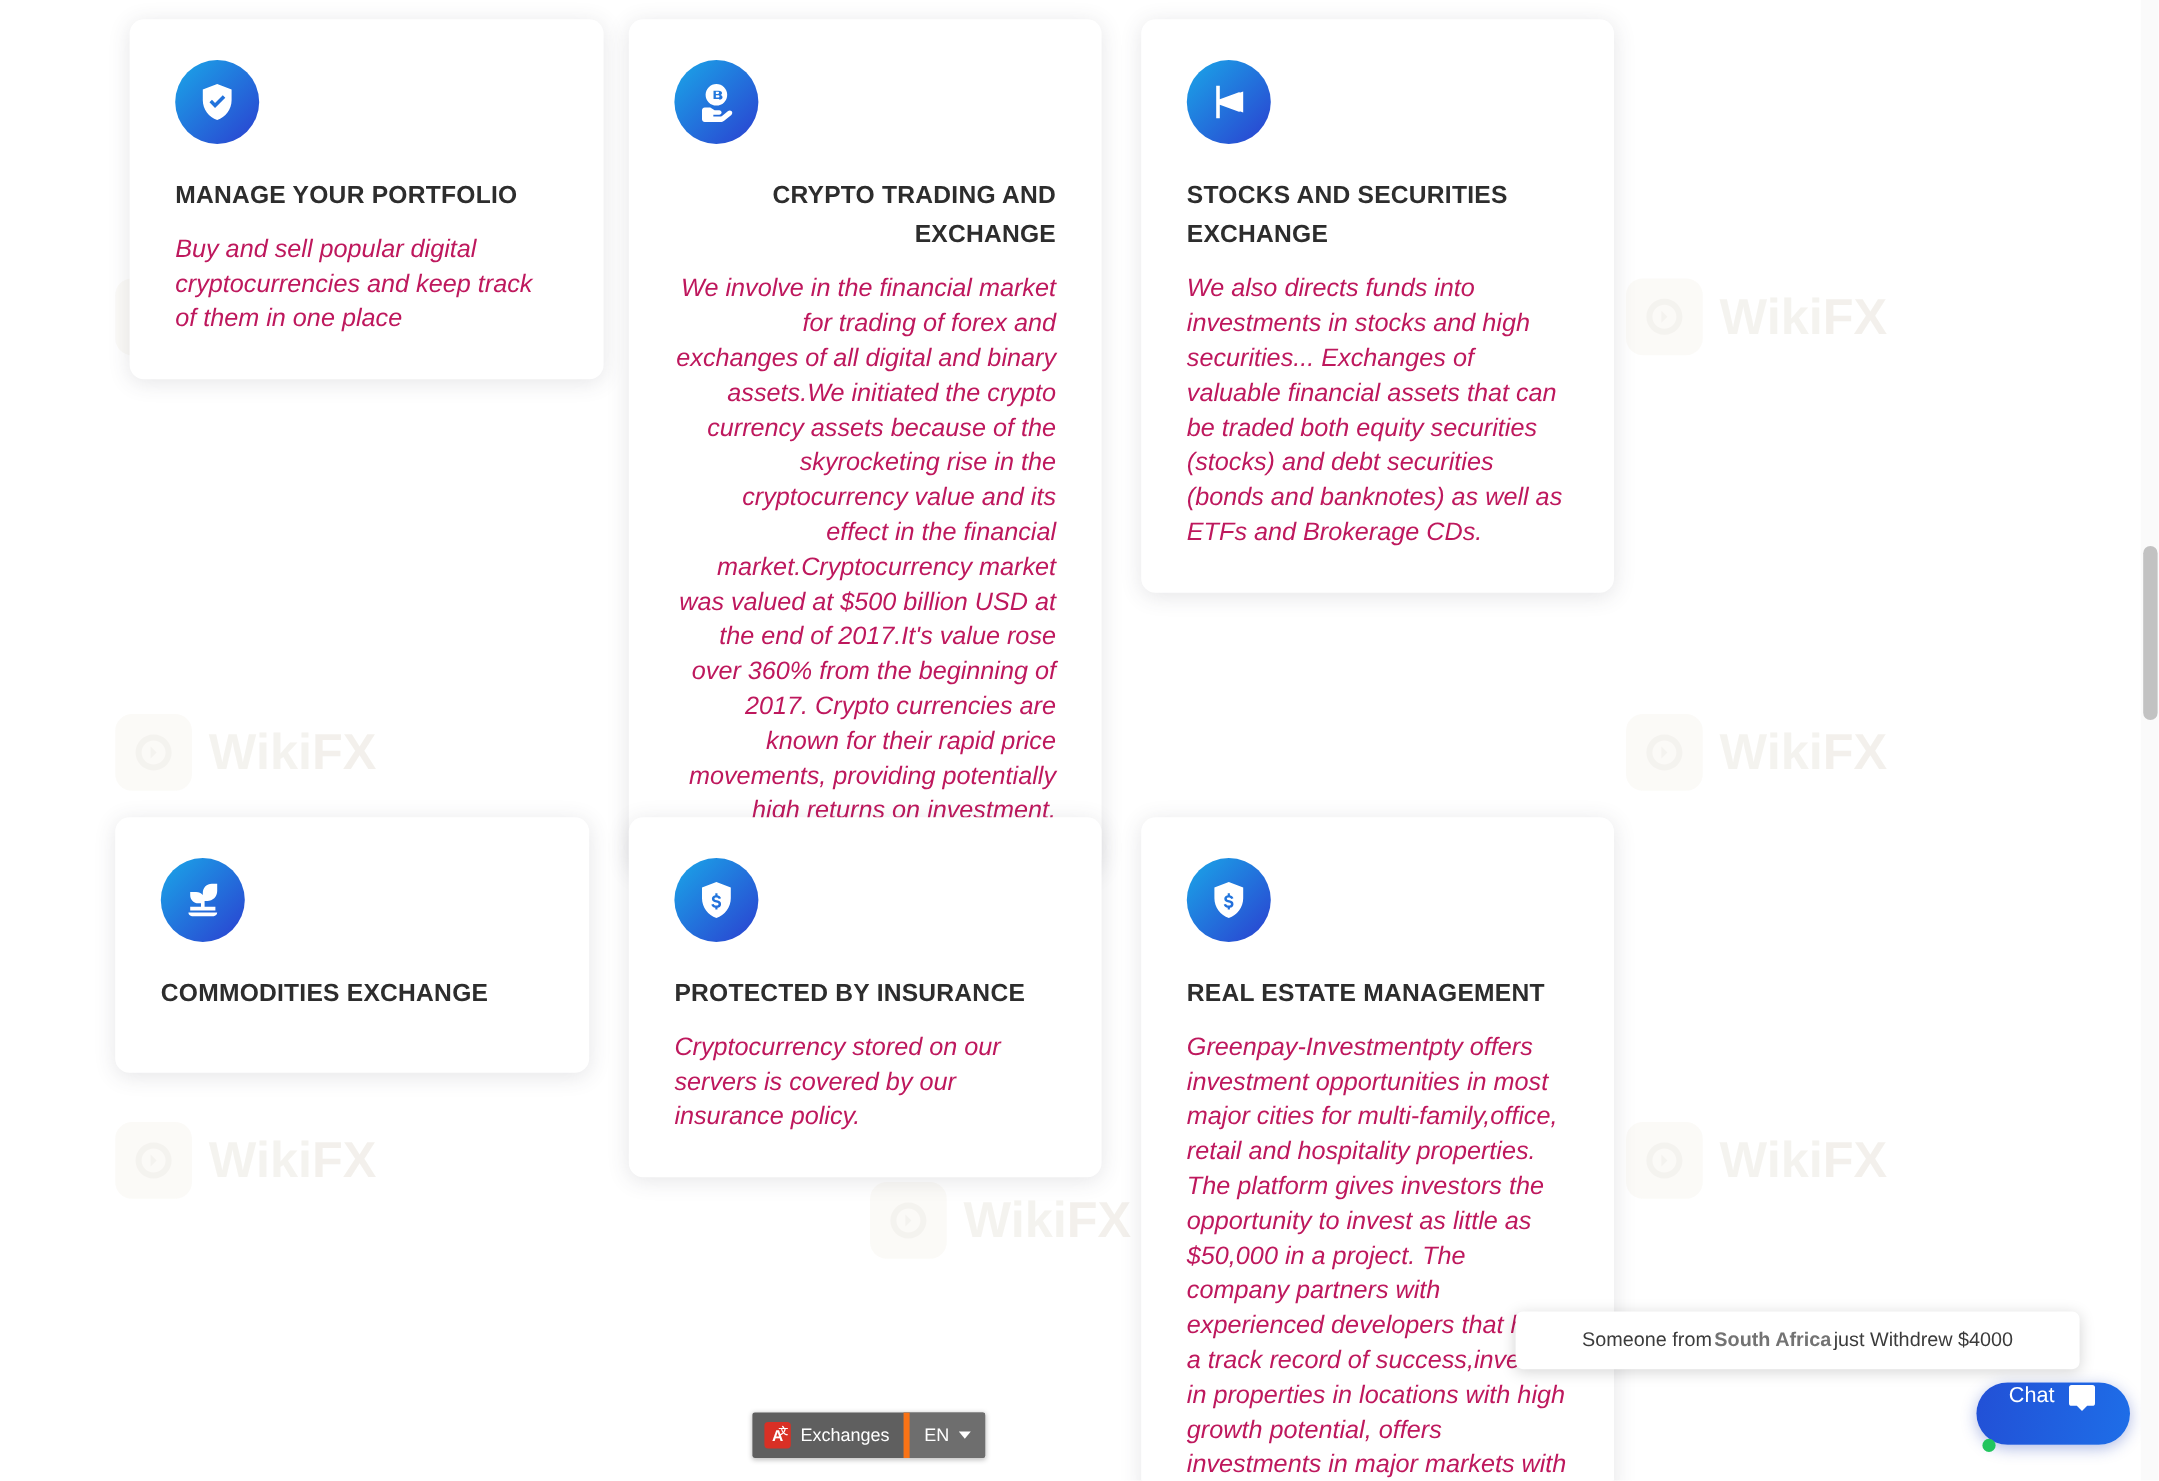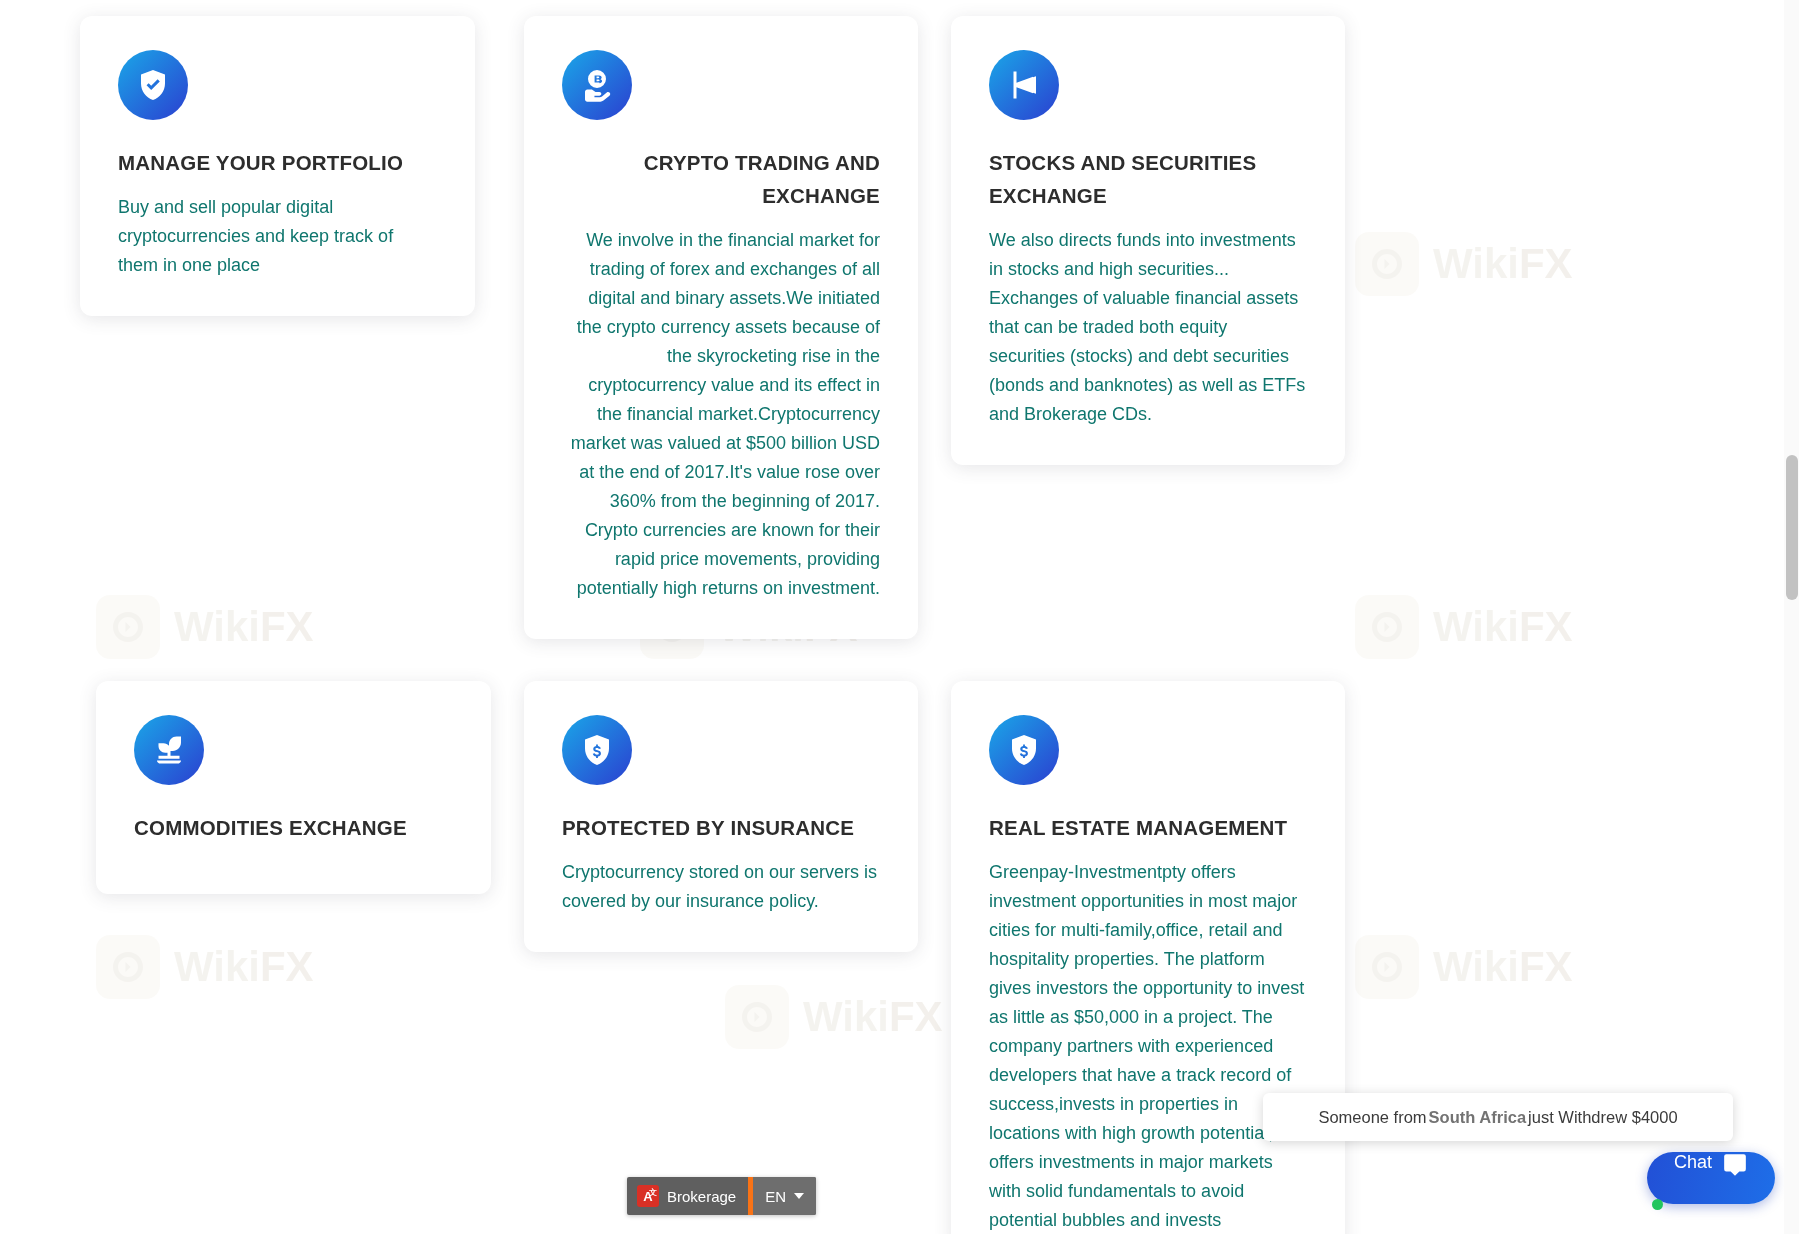--- a/index.html
+++ b/index.html
@@ -62,27 +62,28 @@
   .icon-badge svg { width: 36px; height: 36px; fill: #ffffff; }
   .card h3 {
     font-size: 20.5px;
     line-height: 33px;
     font-weight: 700;
     color: #2d2d2d;
     letter-spacing: 0.2px;
     margin-bottom: 14px;
   }
   .card p {
-    font-size: 18px;
+    font-size: 21px;
     line-height: 29px;
-    color: #0f766e;
-  }
-
-  
-  #card-portfolio  { left: 80px;  top: 16px;  width: 395px; }
+    color: #be185d;
+    font-style: italic;
+  }
+
+  
+  #card-portfolio  { left: 108px;  top: 16px;  width: 395px; }
   #card-crypto     { left: 524px; top: 16px;  width: 394px; text-align: right; }
   #card-stocks     { left: 951px; top: 16px;  width: 394px; }
   #card-commodities{ left: 96px;  top: 681px; width: 395px; }
   #card-insurance  { left: 524px; top: 681px; width: 394px; }
   #card-realestate { left: 951px; top: 681px; width: 394px; height: 570px; overflow: hidden; }
 
   
   .scrollbar-track {
     position: absolute;
     right: 0; top: 0;
@@ -342,21 +343,21 @@
     <b>South Africa</b>
     <span>just Withdrew $4000</span>
   </div>
 
   <div class="translate-bar">
     <div class="translate-left">
       <span class="translate-badge">
         <span>A</span>
           <sup>文</sup>
       </span>
-      <span>Brokerage</span>
+      <span>Exchanges</span>
     </div>
     <div class="translate-right">
       <span>EN</span>
       <span class="caret"></span>
     </div>
   </div>
 
   <div class="chat-widget">
     <span>Chat</span>
     <span>

